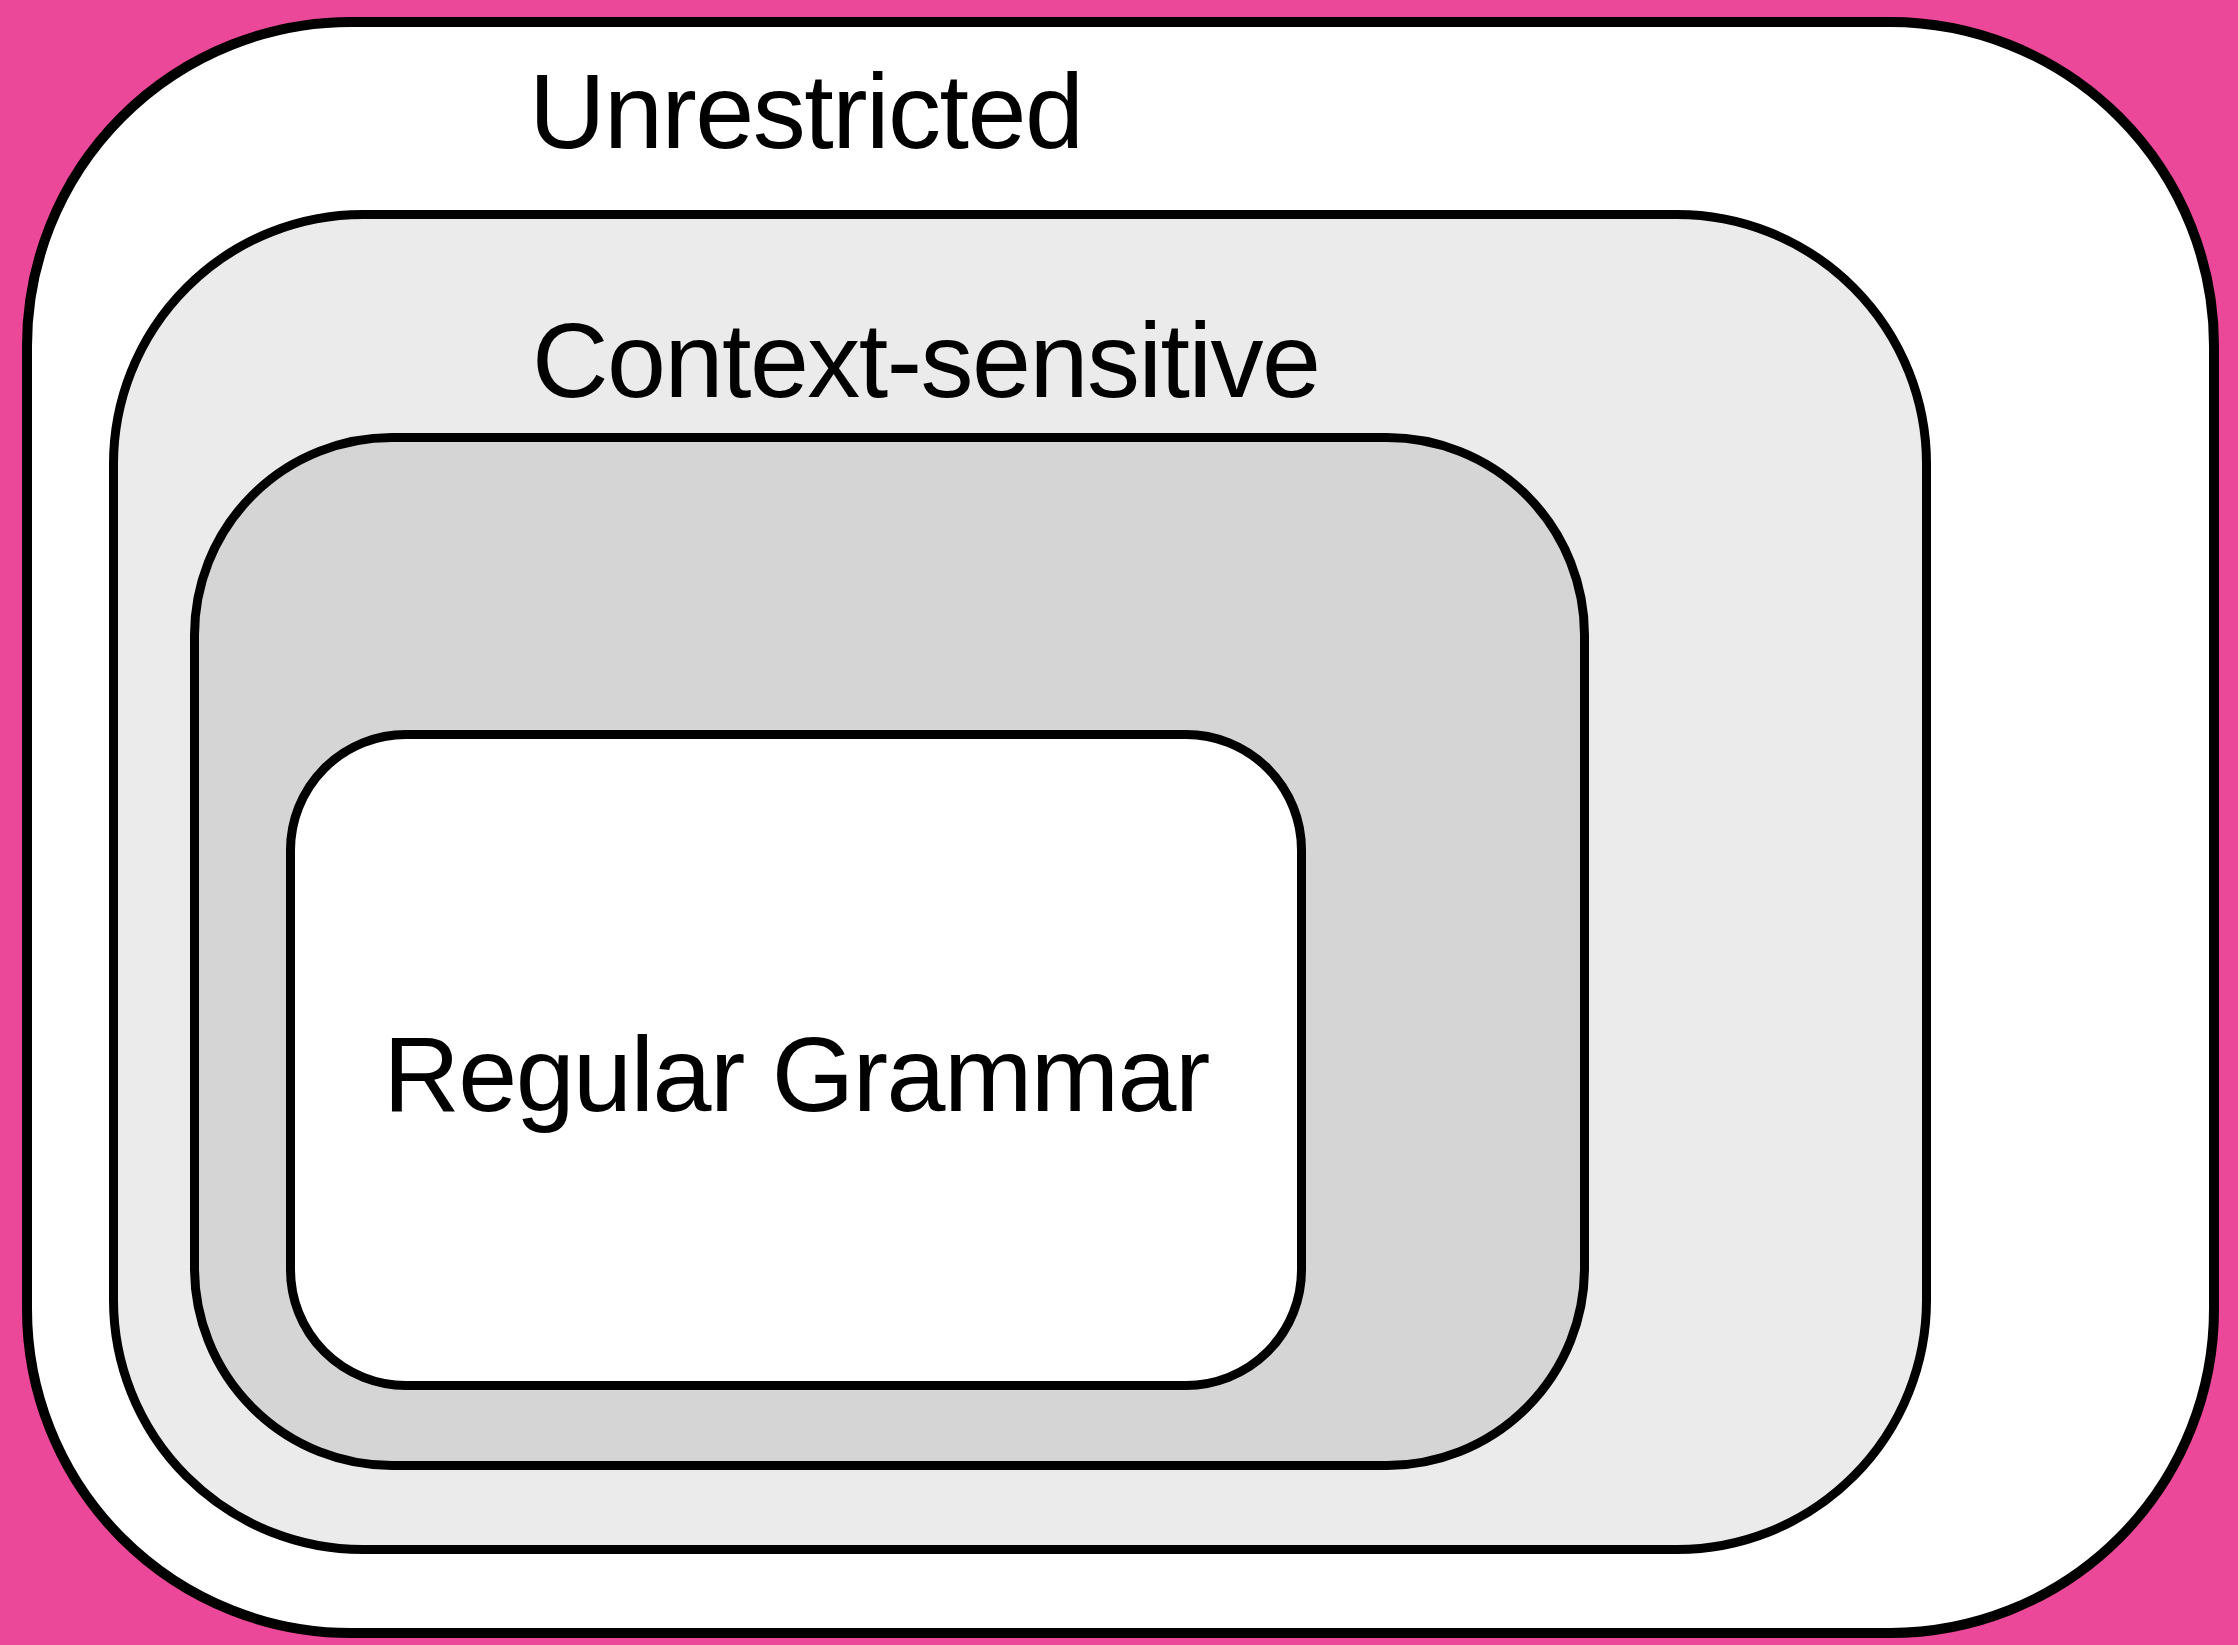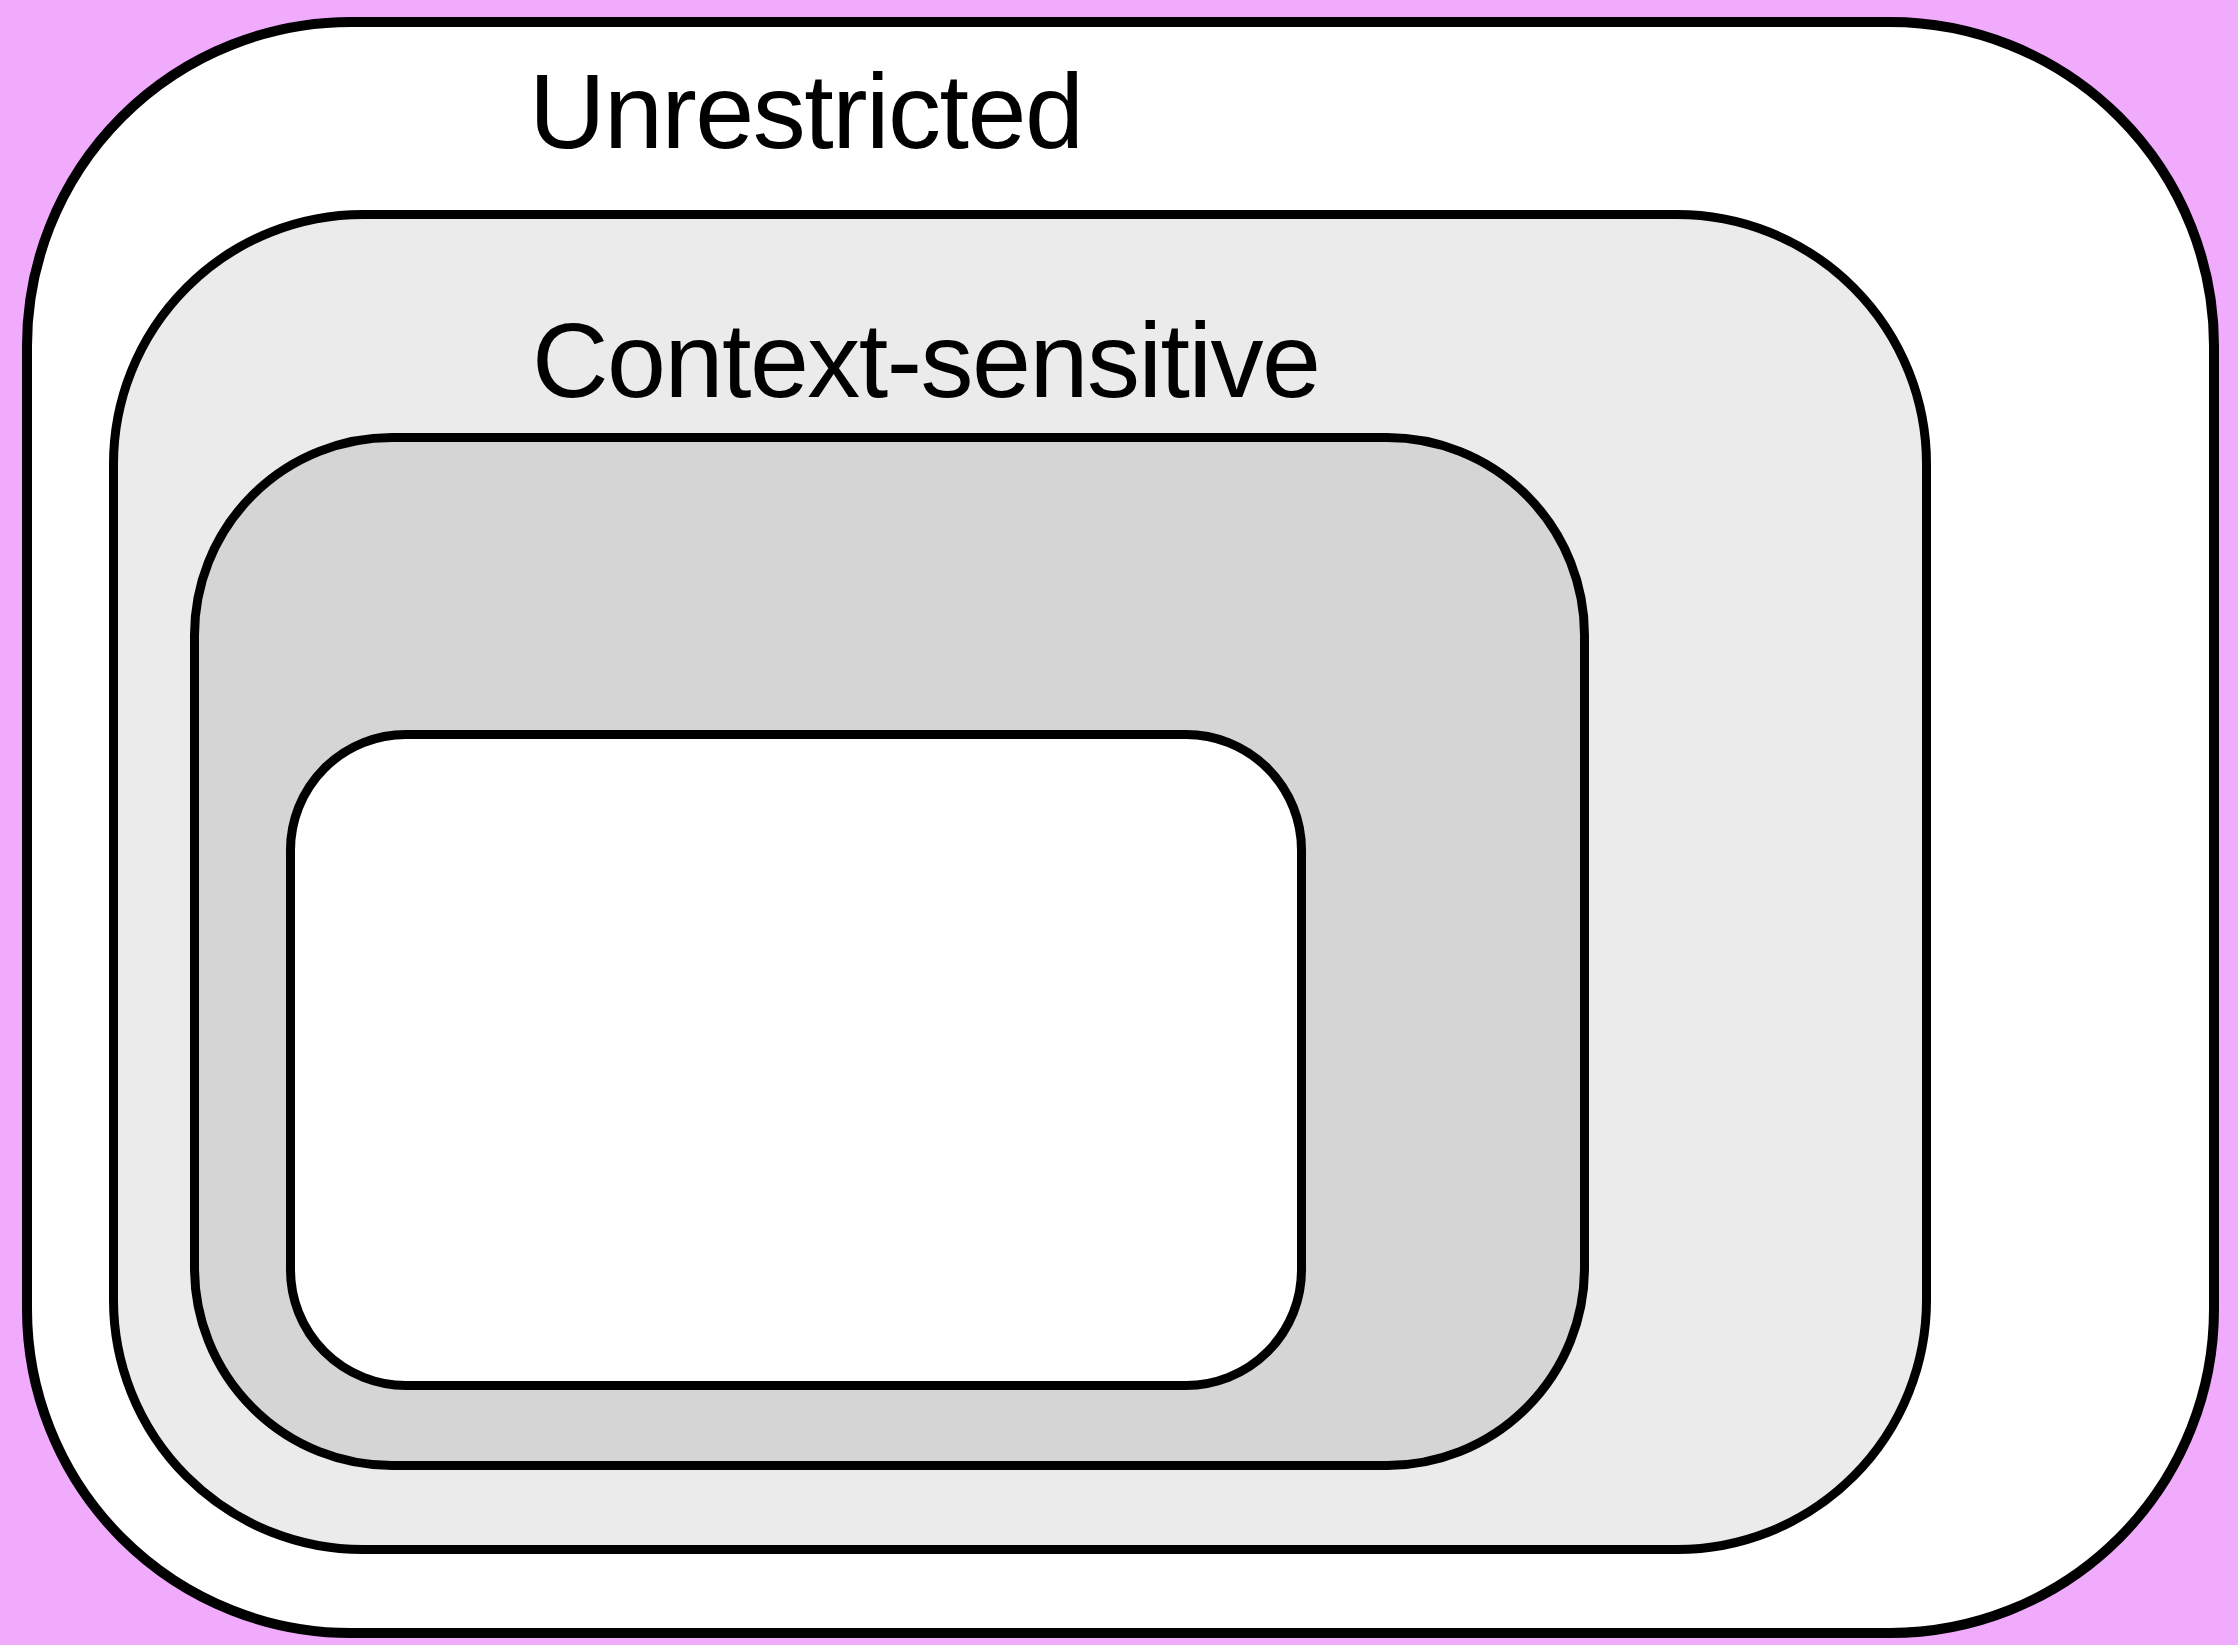--- a/index.html
+++ b/index.html
@@ -4,21 +4,21 @@
 <style>
   html, body {
     margin: 0;
     padding: 0;
     background: #ffffff;
   }
   #canvas {
     position: relative;
     width: 2239px;
     height: 1645px;
-    background: #f0abfc;
+    background: #ec4899;
     overflow: hidden;
     font-family: "Liberation Sans", "DejaVu Sans", sans-serif;
   }
   .set {
     position: absolute;
     box-sizing: border-box;
     border: 9px solid #000000;
   }
   
   .set.unrestricted {
@@ -82,15 +82,16 @@
 
   <div class="set context-free" style="background-color: rgb(213, 213, 213);"></div>
 
   <div class="set regular-grammar" style="background-color: rgb(255, 255, 255);"></div>
 
   <div class="set-label unrestricted-label">Unrestricted</div>
 
   <div class="set-label context-sensitive-label">Context-sensitive</div>
 
 
+  <div class="set-label regular-grammar-label">Regular Grammar</div>
 
 </div>
 
 
 </body></html>

